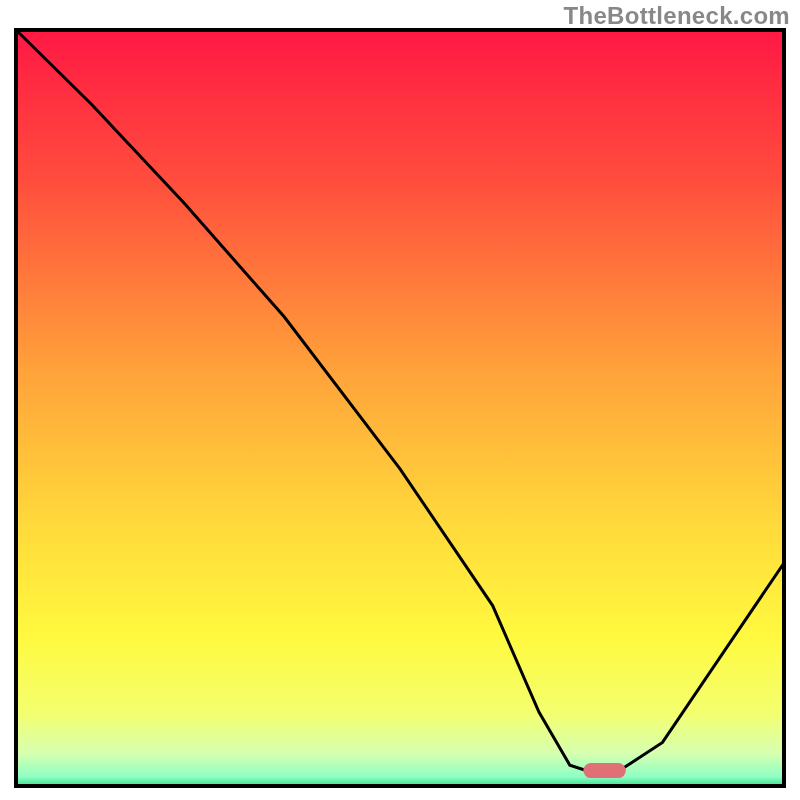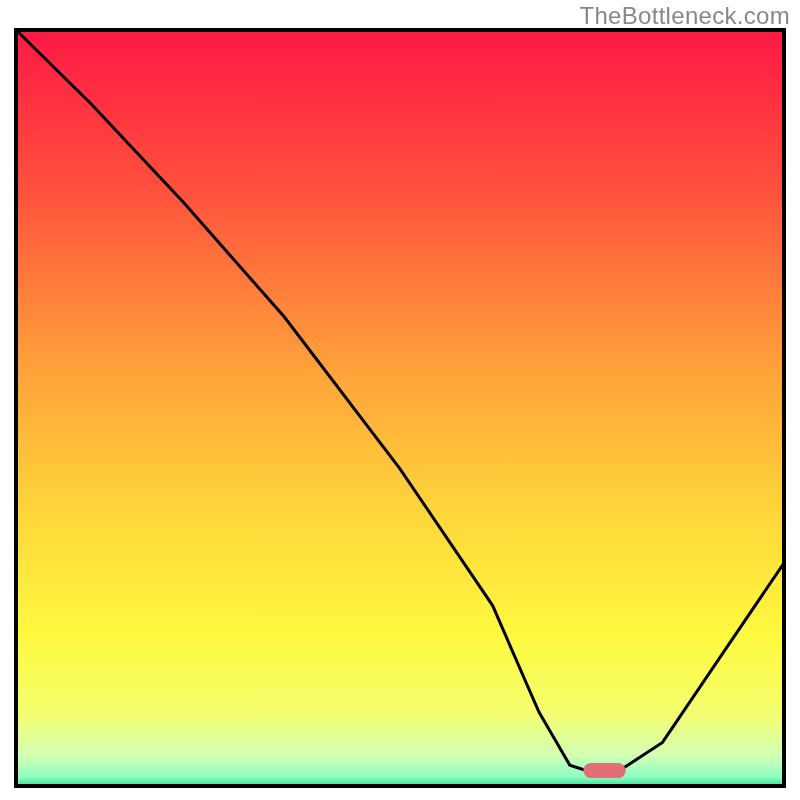--- a/index.html
+++ b/index.html
@@ -14,21 +14,21 @@
   .frame {
     position: relative;
     width: 800px;
     height: 800px;
   }
   .watermark {
     position: absolute;
     top: 2px;
     right: 10px;
     font-size: 24px;
-    font-weight: 400;
+    font-weight: 700;
     color: #888888;
     letter-spacing: 0.3px;
     z-index: 30;
   }
   .plot-border {
     position: absolute;
     left: 14px;
     top: 28px;
     width: 772px;
     height: 760px;

